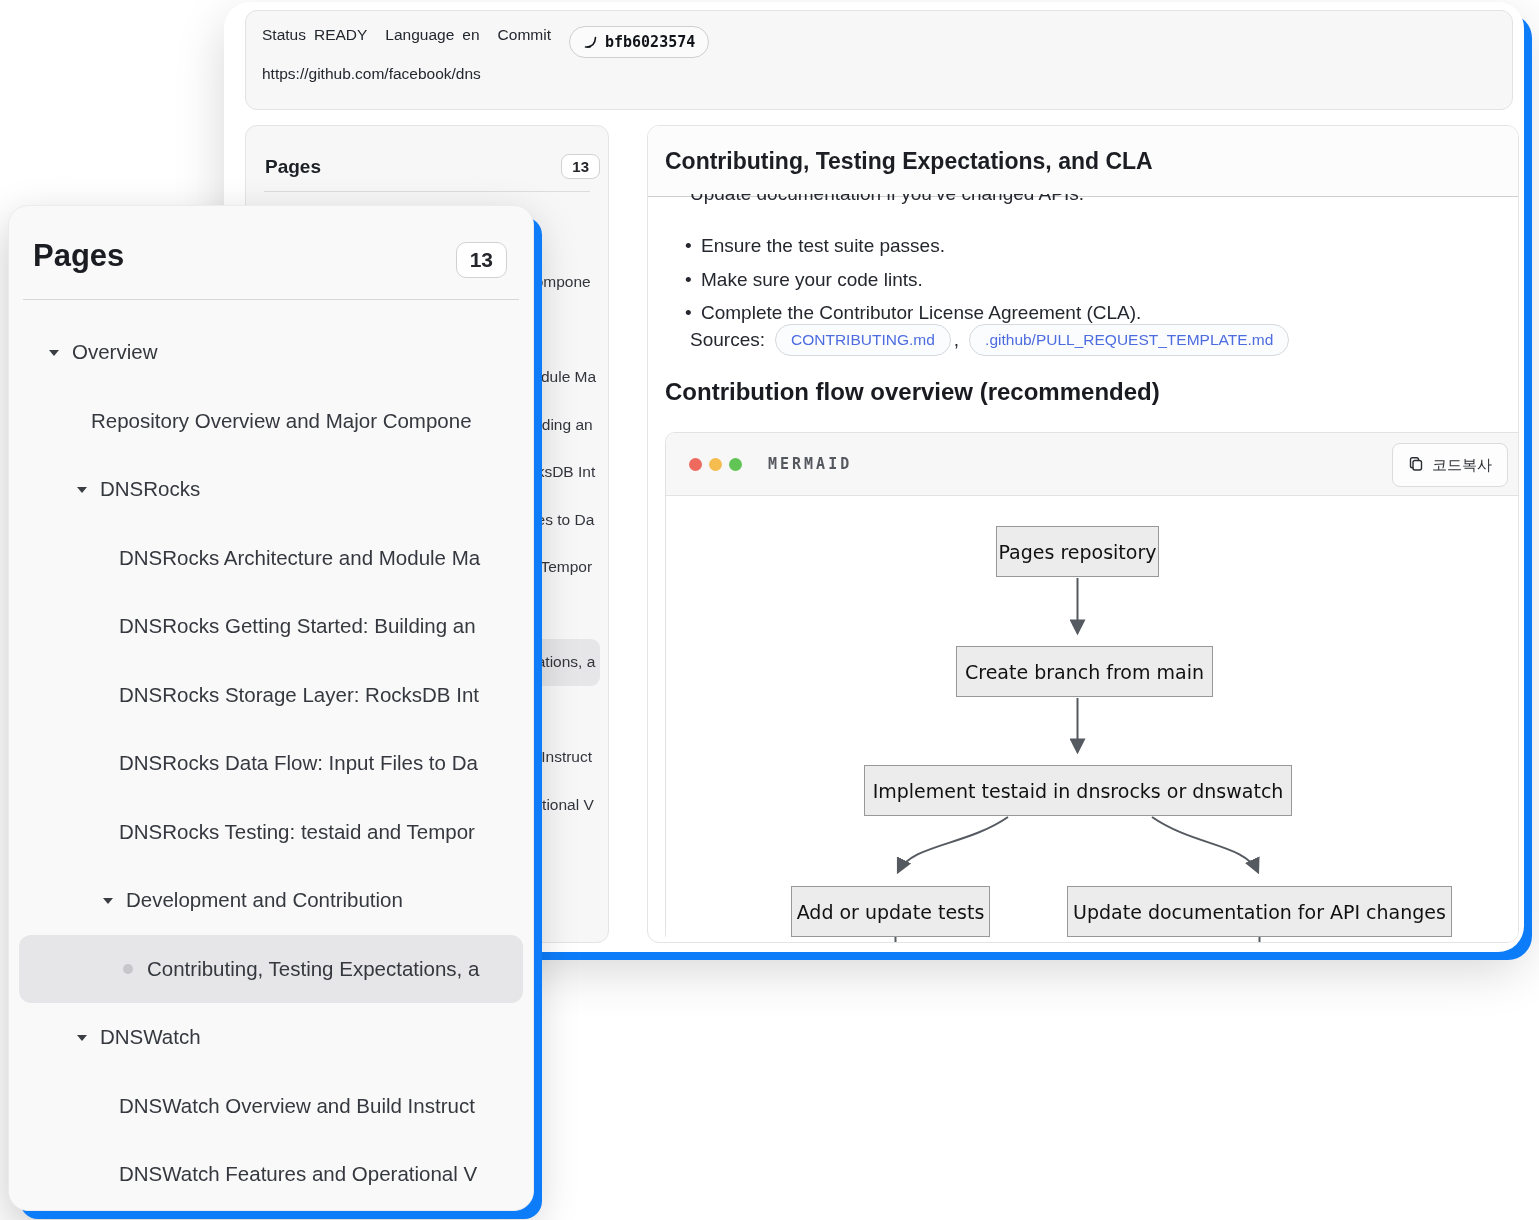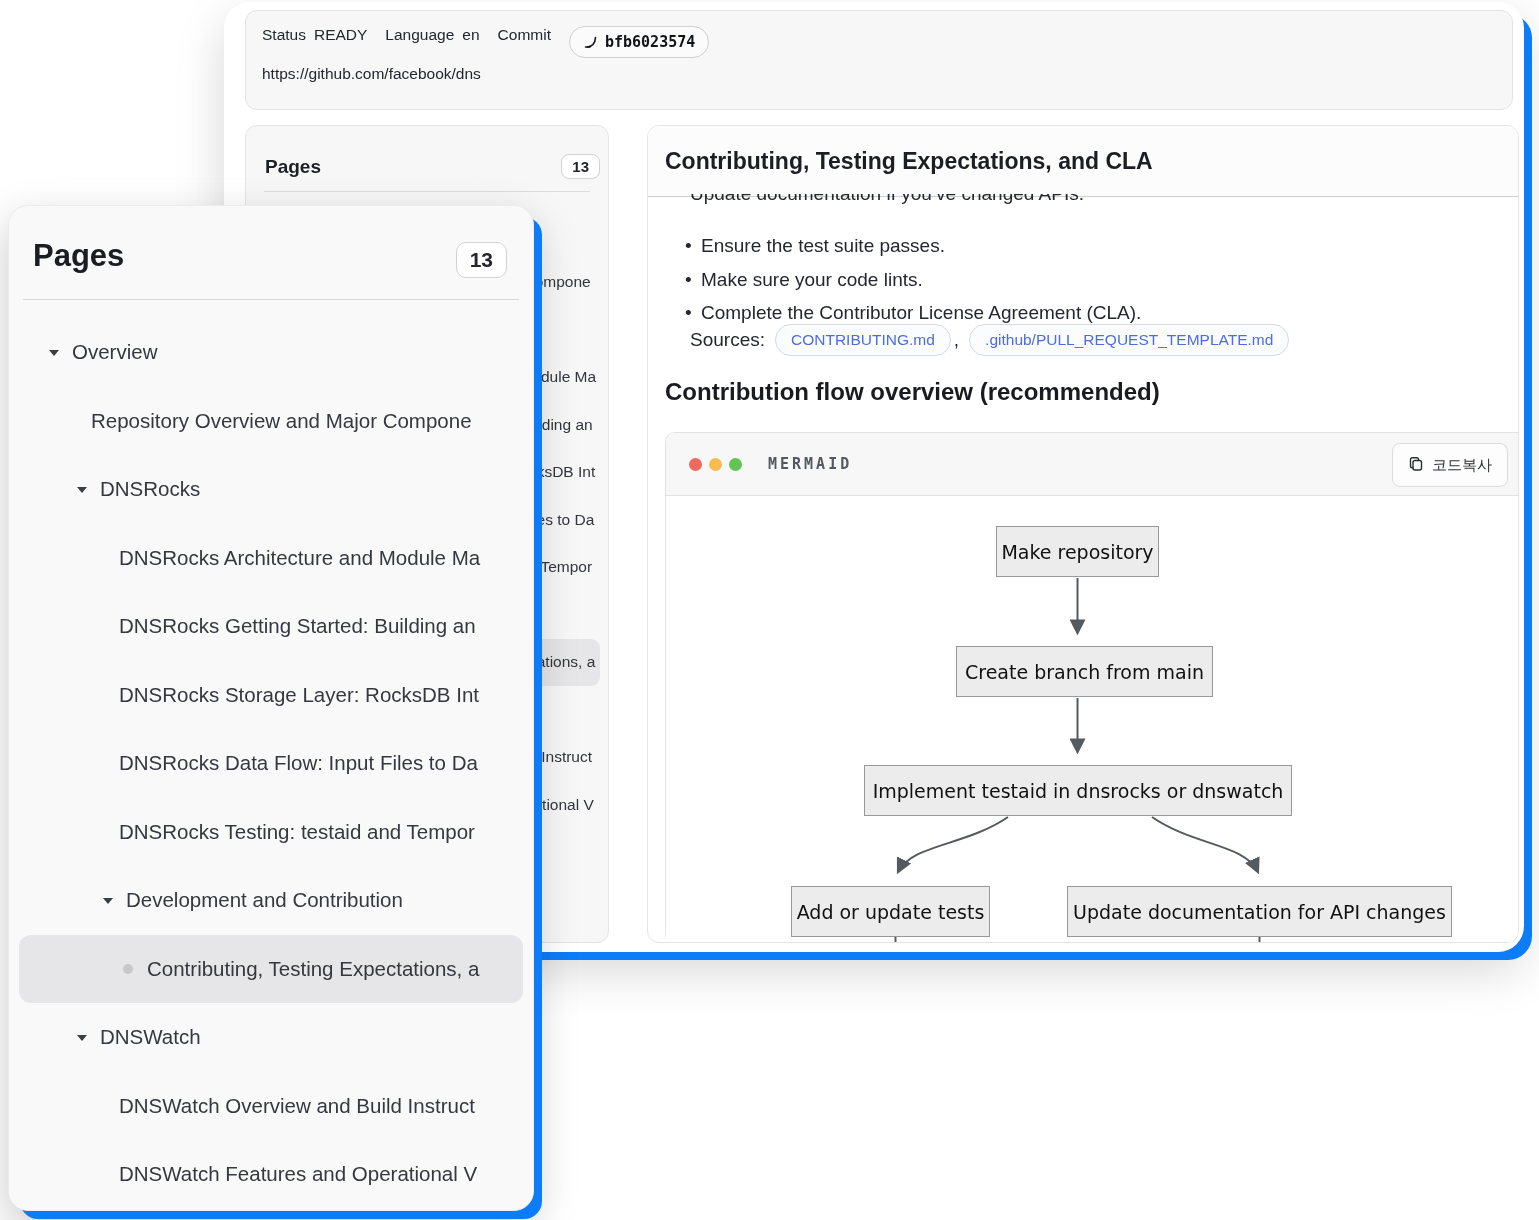--- a/index.html
+++ b/index.html
@@ -255,21 +255,21 @@
           </defs>
           <g stroke="#555a60" stroke-width="2" fill="none">
             <path d="M411.5 82 L411.5 137" marker-end="url(#arrow)"></path>
             <path d="M411.5 202 L411.5 256" marker-end="url(#arrow)"></path>
             <path d="M342 321 C 300 350, 246 348, 232 376" marker-end="url(#arrow)"></path>
             <path d="M486 321 C 528 350, 579 348, 592 376" marker-end="url(#arrow)"></path>
             <path d="M229.5 441 L229.5 449"></path>
             <path d="M593.5 441 L593.5 449"></path>
           </g>
         </svg>
-        <div class="node" style="left:330px;top:30px;width:163px;height:51px">Make repository</div>
+        <div class="node" style="left:330px;top:30px;width:163px;height:51px">Pages repository</div>
         <div class="node" style="left:290px;top:150px;width:257px;height:51px">Create branch from main</div>
         <div class="node" style="left:198px;top:269px;width:428px;height:51px">Implement testaid in dnsrocks or dnswatch</div>
         <div class="node" style="left:125px;top:390px;width:199px;height:51px">Add or update tests</div>
         <div class="node" style="left:401px;top:390px;width:385px;height:51px">Update documentation for API changes</div>
       </div>
     </div>
   </div>
 </div>
 
 <div class="popup">

